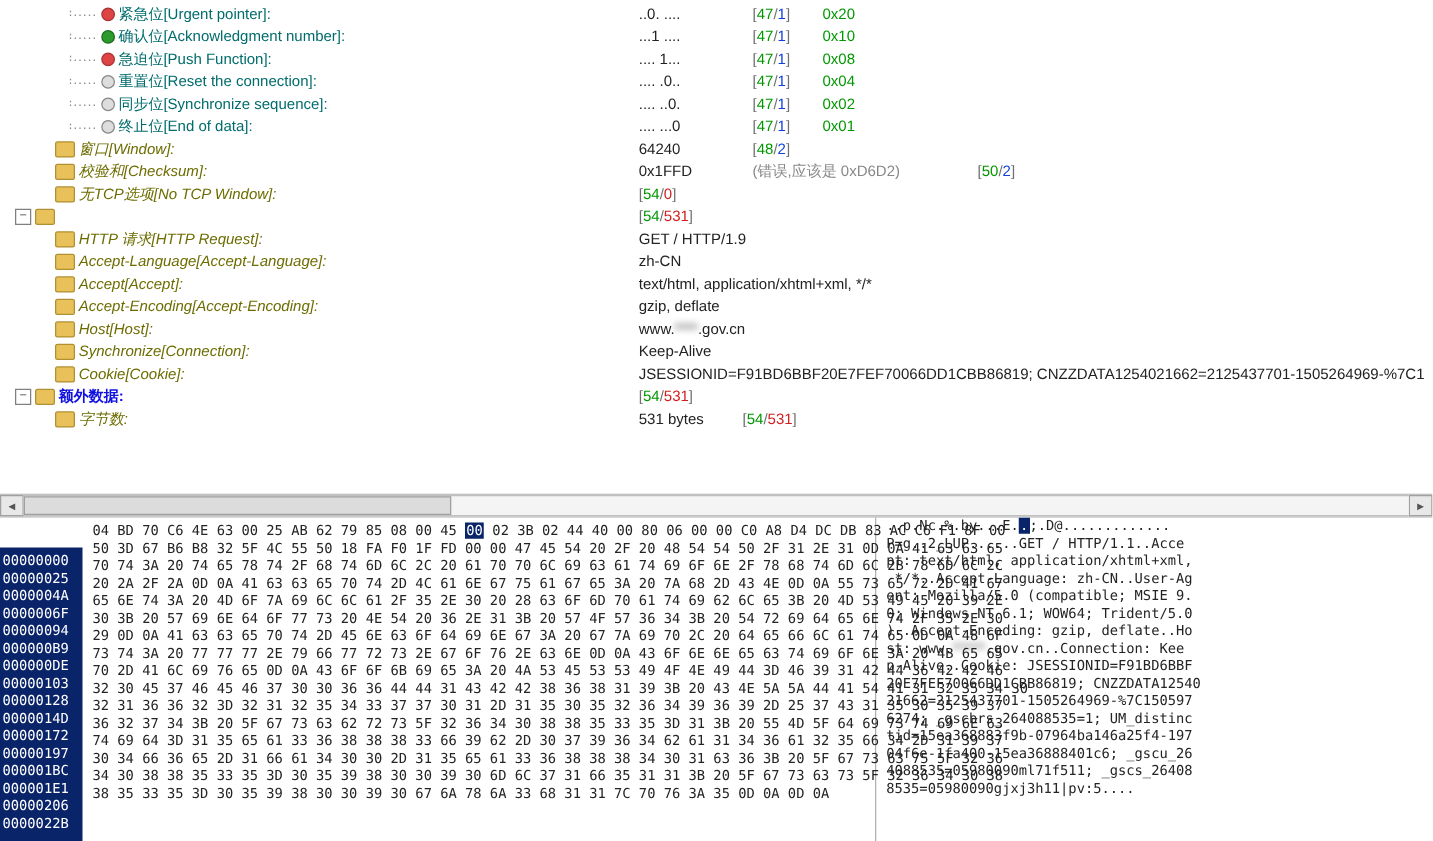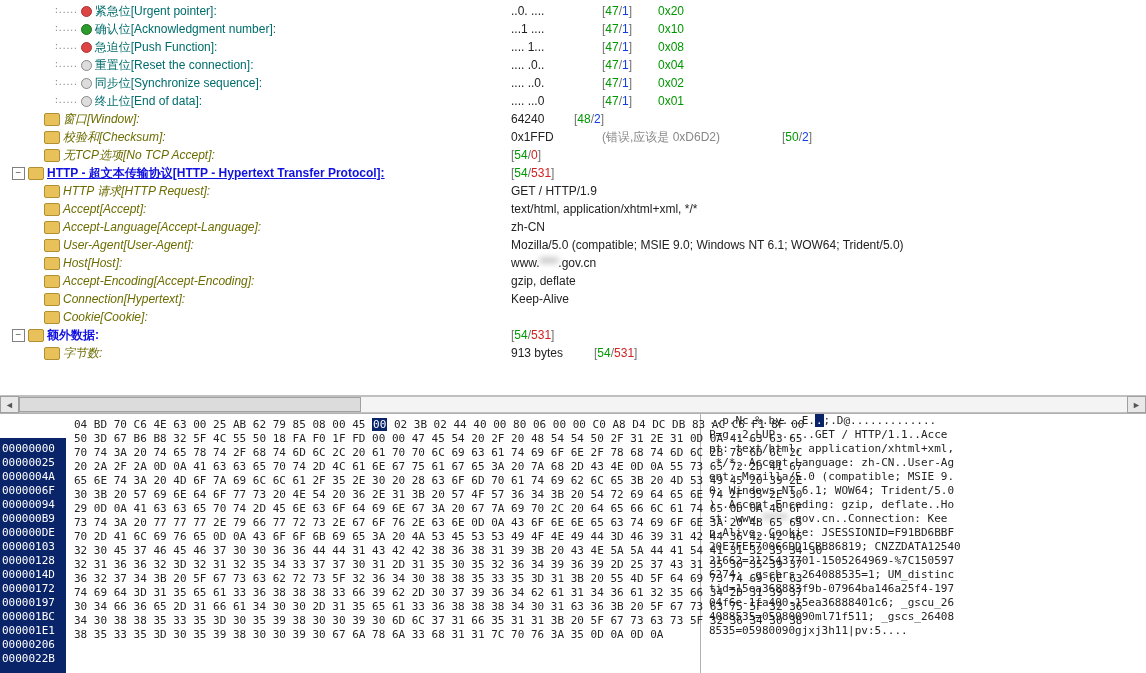--- a/index.html
+++ b/index.html
@@ -41,34 +41,33 @@
 </head>
 <body>
 
 <div class="tree" id="tree-rows">
     <div class="row rowrel"><span class="ind" style="width: 50px;"></span><span style="color: rgb(136, 136, 136); font-family: monospace; font-size: 8px; letter-spacing: -1px;">:..... </span><span class="bul red"></span><span class="lbl-teal">紧急位[Urgent pointer]:</span><span class="val col-v">..0. ....</span><span class="col-a" style="left: 598px;"><span class="br">[</span><span class="ng">47</span><span class="br">/</span><span class="nb">1</span><span class="br">]</span></span><span class="ng col-a" style="left: 654px;">0x20</span></div>
     <div class="row rowrel"><span class="ind" style="width: 50px;"></span><span style="color: rgb(136, 136, 136); font-family: monospace; font-size: 8px; letter-spacing: -1px;">:..... </span><span class="bul green"></span><span class="lbl-teal">确认位[Acknowledgment number]:</span><span class="val col-v">...1 ....</span><span class="col-a" style="left: 598px;"><span class="br">[</span><span class="ng">47</span><span class="br">/</span><span class="nb">1</span><span class="br">]</span></span><span class="ng col-a" style="left: 654px;">0x10</span></div>
     <div class="row rowrel"><span class="ind" style="width: 50px;"></span><span style="color: rgb(136, 136, 136); font-family: monospace; font-size: 8px; letter-spacing: -1px;">:..... </span><span class="bul red"></span><span class="lbl-teal">急迫位[Push Function]:</span><span class="val col-v">.... 1...</span><span class="col-a" style="left: 598px;"><span class="br">[</span><span class="ng">47</span><span class="br">/</span><span class="nb">1</span><span class="br">]</span></span><span class="ng col-a" style="left: 654px;">0x08</span></div>
     <div class="row rowrel"><span class="ind" style="width: 50px;"></span><span style="color: rgb(136, 136, 136); font-family: monospace; font-size: 8px; letter-spacing: -1px;">:..... </span><span class="bul grey"></span><span class="lbl-teal">重置位[Reset the connection]:</span><span class="val col-v">.... .0..</span><span class="col-a" style="left: 598px;"><span class="br">[</span><span class="ng">47</span><span class="br">/</span><span class="nb">1</span><span class="br">]</span></span><span class="ng col-a" style="left: 654px;">0x04</span></div>
     <div class="row rowrel"><span class="ind" style="width: 50px;"></span><span style="color: rgb(136, 136, 136); font-family: monospace; font-size: 8px; letter-spacing: -1px;">:..... </span><span class="bul grey"></span><span class="lbl-teal">同步位[Synchronize sequence]:</span><span class="val col-v">.... ..0.</span><span class="col-a" style="left: 598px;"><span class="br">[</span><span class="ng">47</span><span class="br">/</span><span class="nb">1</span><span class="br">]</span></span><span class="ng col-a" style="left: 654px;">0x02</span></div>
     <div class="row rowrel"><span class="ind" style="width: 50px;"></span><span style="color: rgb(136, 136, 136); font-family: monospace; font-size: 8px; letter-spacing: -1px;">:..... </span><span class="bul grey"></span><span class="lbl-teal">终止位[End of data]:</span><span class="val col-v">.... ...0</span><span class="col-a" style="left: 598px;"><span class="br">[</span><span class="ng">47</span><span class="br">/</span><span class="nb">1</span><span class="br">]</span></span><span class="ng col-a" style="left: 654px;">0x01</span></div>
-    <div class="row rowrel"><span class="ind" style="width: 40px;"></span><span class="pkg"></span><span class="lbl-olive">窗口[Window]:</span><span class="val col-v">64240</span><span class="col-a" style="left: 570px;"><span class="br">[</span><span class="ng">48</span><span class="br">/</span><span class="nb">2</span><span class="br">]</span></span></div>
+    <div class="row rowrel"><span class="ind" style="width: 40px;"></span><span class="pkg"></span><span class="lbl-olive">窗口[Window]:</span><span class="val col-v">64240</span><span class="col-a" style="left: 598px;"><span class="br">[</span><span class="ng">48</span><span class="br">/</span><span class="nb">2</span><span class="br">]</span></span></div>
     <div class="row rowrel"><span class="ind" style="width: 40px;"></span><span class="pkg"></span><span class="lbl-olive">校验和[Checksum]:</span><span class="val col-v">0x1FFD</span><span class="annot col-a" style="left: 598px;">(错误,应该是 0xD6D2)</span><span class="col-a" style="left: 778px;"><span class="br">[</span><span class="ng">50</span><span class="br">/</span><span class="nb">2</span><span class="br">]</span></span></div>
-    <div class="row rowrel"><span class="ind" style="width: 40px;"></span><span class="pkg"></span><span class="lbl-olive">无TCP选项[No TCP Accept]:</span><span class="col-a" style="left: 507px;"><span class="br">[</span><span class="ng">54</span><span class="br">/</span><span class="nr">0</span><span class="br">]</span></span></div>
-    <div class="row rowrel"><span class="ind" style="width: 8px;"></span><span class="exp">−</span><span class="pkg"></span><span class="hdr">HTTP - 超文本传输协议[HTTP - Hypertext Transfer Protocol]:</span><span class="col-a" style="left: 507px;"><span class="br">[</span><span class="ng">54</span><span class="br">/</span><span class="nr">531</span><span class="br">]</span></span></div>
+    <div class="row rowrel"><span class="ind" style="width: 40px;"></span><span class="pkg"></span><span class="lbl-olive">无TCP选项[No TCP Window]:</span><span class="col-a" style="left: 507px;"><span class="br">[</span><span class="ng">54</span><span class="br">/</span><span class="nr">0</span><span class="br">]</span></span></div>
+    <div class="row rowrel"><span class="ind" style="width: 8px;"></span><span class="exp">−</span><span class="pkg"></span><span class="col-a" style="left: 507px;"><span class="br">[</span><span class="ng">54</span><span class="br">/</span><span class="nr">531</span><span class="br">]</span></span></div>
     <div class="row rowrel"><span class="ind" style="width: 40px;"></span><span class="pkg"></span><span class="lbl-olive">HTTP 请求[HTTP Request]:</span><span class="val col-v">GET / HTTP/1.9</span></div>
+    <div class="row rowrel"><span class="ind" style="width: 40px;"></span><span class="pkg"></span><span class="lbl-olive">Accept-Language[Accept-Language]:</span><span class="val col-v">zh-CN</span></div>
     <div class="row rowrel"><span class="ind" style="width: 40px;"></span><span class="pkg"></span><span class="lbl-olive">Accept[Accept]:</span><span class="val col-v">text/html, application/xhtml+xml, */*</span></div>
-    <div class="row rowrel"><span class="ind" style="width: 40px;"></span><span class="pkg"></span><span class="lbl-olive">Accept-Language[Accept-Language]:</span><span class="val col-v">zh-CN</span></div>
-    <div class="row rowrel"><span class="ind" style="width: 40px;"></span><span class="pkg"></span><span class="lbl-olive">User-Agent[User-Agent]:</span><span class="val col-v">Mozilla/5.0 (compatible; MSIE 9.0; Windows NT 6.1; WOW64; Trident/5.0)</span></div>
+    <div class="row rowrel"><span class="ind" style="width: 40px;"></span><span class="pkg"></span><span class="lbl-olive">Accept-Encoding[Accept-Encoding]:</span><span class="val col-v">gzip, deflate</span></div>
     <div class="row rowrel"><span class="ind" style="width: 40px;"></span><span class="pkg"></span><span class="lbl-olive">Host[Host]:</span><span class="val col-v">www.<span class="blur">****</span>.gov.cn</span></div>
-    <div class="row rowrel"><span class="ind" style="width: 40px;"></span><span class="pkg"></span><span class="lbl-olive">Accept-Encoding[Accept-Encoding]:</span><span class="val col-v">gzip, deflate</span></div>
-    <div class="row rowrel"><span class="ind" style="width: 40px;"></span><span class="pkg"></span><span class="lbl-olive">Connection[Hypertext]:</span><span class="val col-v">Keep-Alive</span></div>
-    <div class="row rowrel"><span class="ind" style="width: 40px;"></span><span class="pkg"></span><span class="lbl-olive">Cookie[Cookie]:</span></div>
+    <div class="row rowrel"><span class="ind" style="width: 40px;"></span><span class="pkg"></span><span class="lbl-olive">Synchronize[Connection]:</span><span class="val col-v">Keep-Alive</span></div>
+    <div class="row rowrel"><span class="ind" style="width: 40px;"></span><span class="pkg"></span><span class="lbl-olive">Cookie[Cookie]:</span><span class="val col-v">JSESSIONID=F91BD6BBF20E7FEF70066DD1CBB86819; CNZZDATA1254021662=2125437701-1505264969-%7C1</span></div>
     <div class="row rowrel"><span class="ind" style="width: 8px;"></span><span class="exp">−</span><span class="pkg"></span><span class="hdr2">额外数据:</span><span class="col-a" style="left: 507px;"><span class="br">[</span><span class="ng">54</span><span class="br">/</span><span class="nr">531</span><span class="br">]</span></span></div>
-    <div class="row rowrel"><span class="ind" style="width: 40px;"></span><span class="pkg"></span><span class="lbl-olive">字节数:</span><span class="val col-v">913 bytes</span><span class="col-a" style="left: 590px;"><span class="br">[</span><span class="ng">54</span><span class="br">/</span><span class="nr">531</span><span class="br">]</span></span></div>
+    <div class="row rowrel"><span class="ind" style="width: 40px;"></span><span class="pkg"></span><span class="lbl-olive">字节数:</span><span class="val col-v">531 bytes</span><span class="col-a" style="left: 590px;"><span class="br">[</span><span class="ng">54</span><span class="br">/</span><span class="nr">531</span><span class="br">]</span></span></div>
   </div>
 <div class="sbar">
   <div class="sbar-l">◄</div>
   <div class="sbar-t">
       <div class="sbar-th"></div>
     </div>
   <div class="sbar-r">►</div>
 </div>
 <div class="hex-wrap">
   <div class="hex-off" id="hex-off">

